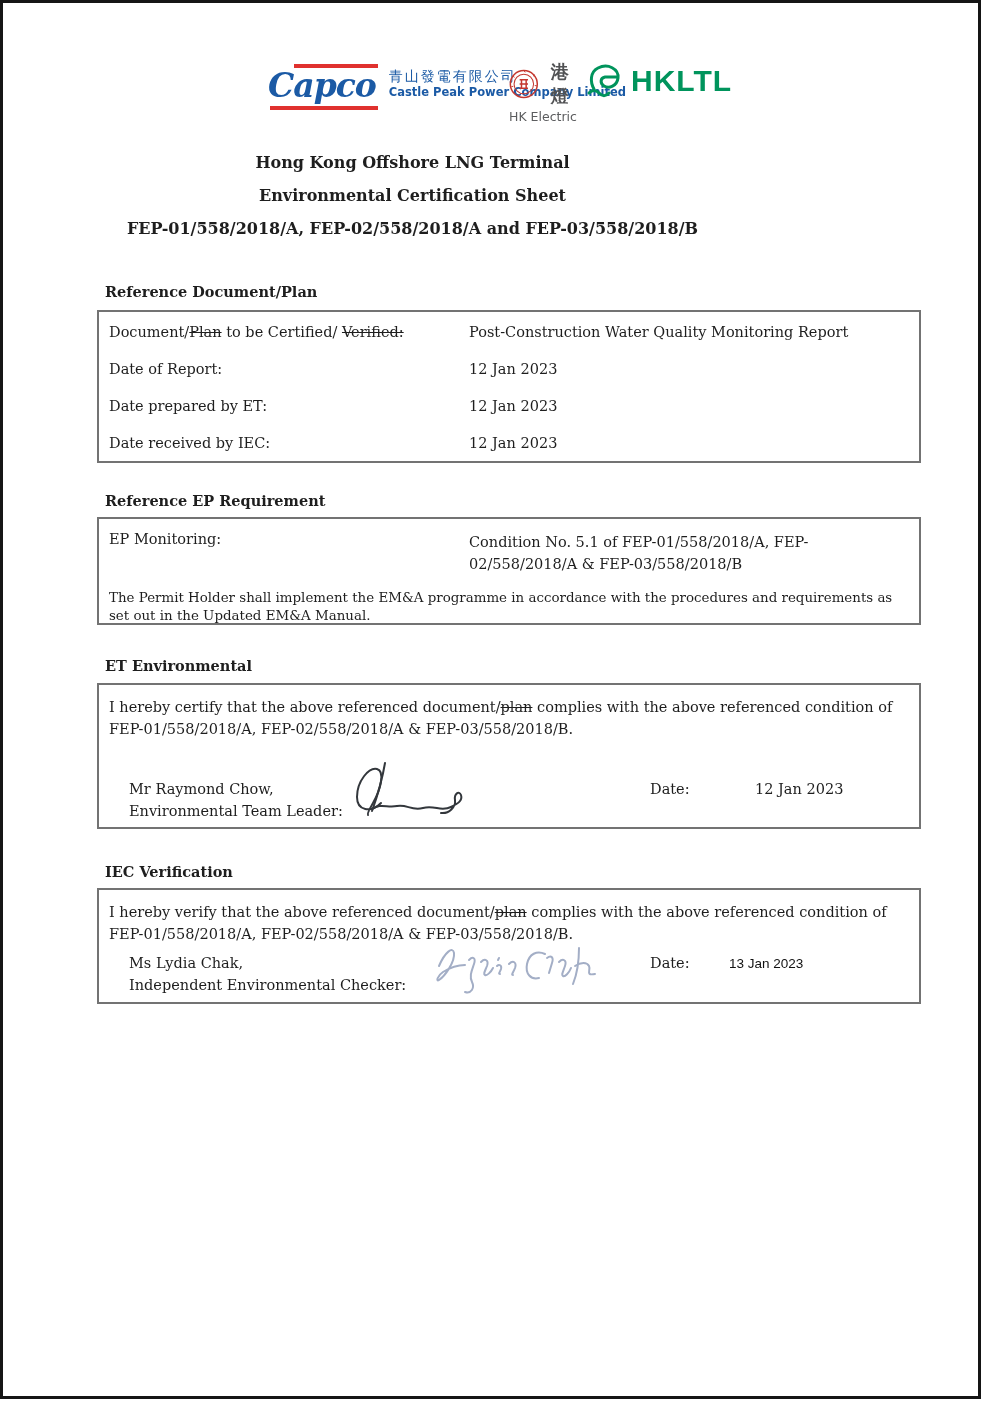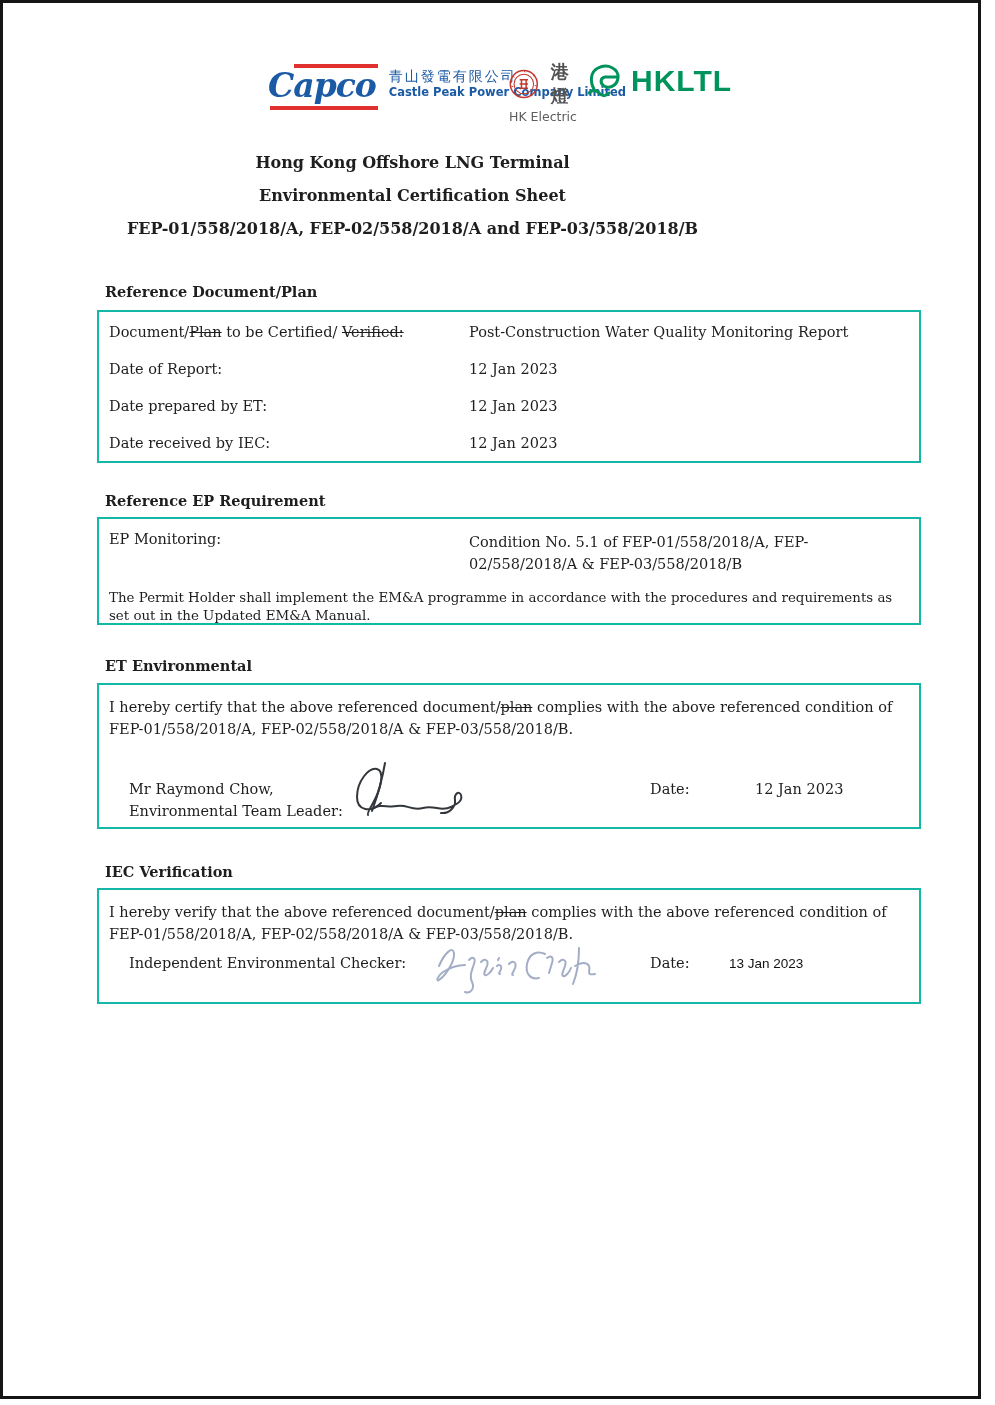--- a/index.html
+++ b/index.html
@@ -35,21 +35,21 @@
   .hkltl-word { font-size:30px; font-weight:bold; color:var(--hkltl-green); letter-spacing:1px; margin-left:6px; font-family:"Liberation Sans","DejaVu Sans",sans-serif; }
   
   .doc-title {
     position:absolute; left:0; top:146px; width:825px; text-align:center;
     font-weight:bold; font-size:16px; line-height:33px;
   }
   
   .sec-heading { position:absolute; left:105px; font-weight:bold; font-size:14.5px; white-space:nowrap; }
   .box {
     position:absolute; left:97px; width:824px; box-sizing:border-box;
-    border:2px solid #14b8a6; background:#fff; padding:12px 10px 0 10px;
+    border:2px solid #737373; background:#fff; padding:12px 10px 0 10px;
   }
   .t-row { height:37px; white-space:nowrap; }
   .t-label { display:inline-block; width:360px; vertical-align:top; }
   .t-value { display:inline-block; vertical-align:top; }
   s { text-decoration:line-through; }
   .ep-row { min-height:58px; }
   .ep-label { display:inline-block; width:360px; vertical-align:top; }
   .ep-value { display:inline-block; width:390px; vertical-align:top; line-height:22px; }
   .ep-note { font-size:13.4px; line-height:17.5px; width:802px; }
   .statement { line-height:21.5px; width:802px; }
@@ -156,20 +156,21 @@
   <span class="date-label" style="top:96px">Date:</span>
   <span class="date-value date-serif" style="left:656px;top:96px">12 Jan 2023</span>
 </div>
 
 <div class="sec-heading" style="top:863px">IEC Verification</div>
 
 <div class="box" style="top:888px;height:116px">
   <div class="statement"><span>I hereby verify that the above referenced document/</span><s>plan</s><span> complies with the above referenced condition of FEP-01/558/2018/A, FEP-02/558/2018/A &amp; FEP-03/558/2018/B.</span></div>
 
   <div class="sig-name" style="top:63px">
+    <div>Ms Lydia Chak,</div>
     <div>Independent Environmental Checker:</div>
   </div>
 
   <svg class="sig-svg" style="left:330px;top:48px" width="180" height="62" viewBox="0 0 180 62">
     <g fill="none" stroke="#a3aec6" stroke-width="2" stroke-linecap="round">
       <path d="M10,28 C16,14 24,8 25,15 C26,24 16,38 10,42 C7,44 8,38 14,34 C22,29 30,27 36,27"></path>
       <path d="M40,22 C44,18 47,20 45,26 C43,32 40,38 43,44 C46,50 42,56 36,54"></path>
       <path d="M52,24 C56,20 60,22 58,28 C56,33 54,36 56,37 C58,38 62,34 64,30"></path>
       <path d="M69,22 l1,-2 M68,28 C70,26 73,27 72,31 C71,34 69,36 71,36"></path>
       <path d="M80,26 C84,22 88,24 86,30 C84,35 82,37 84,37"></path>

